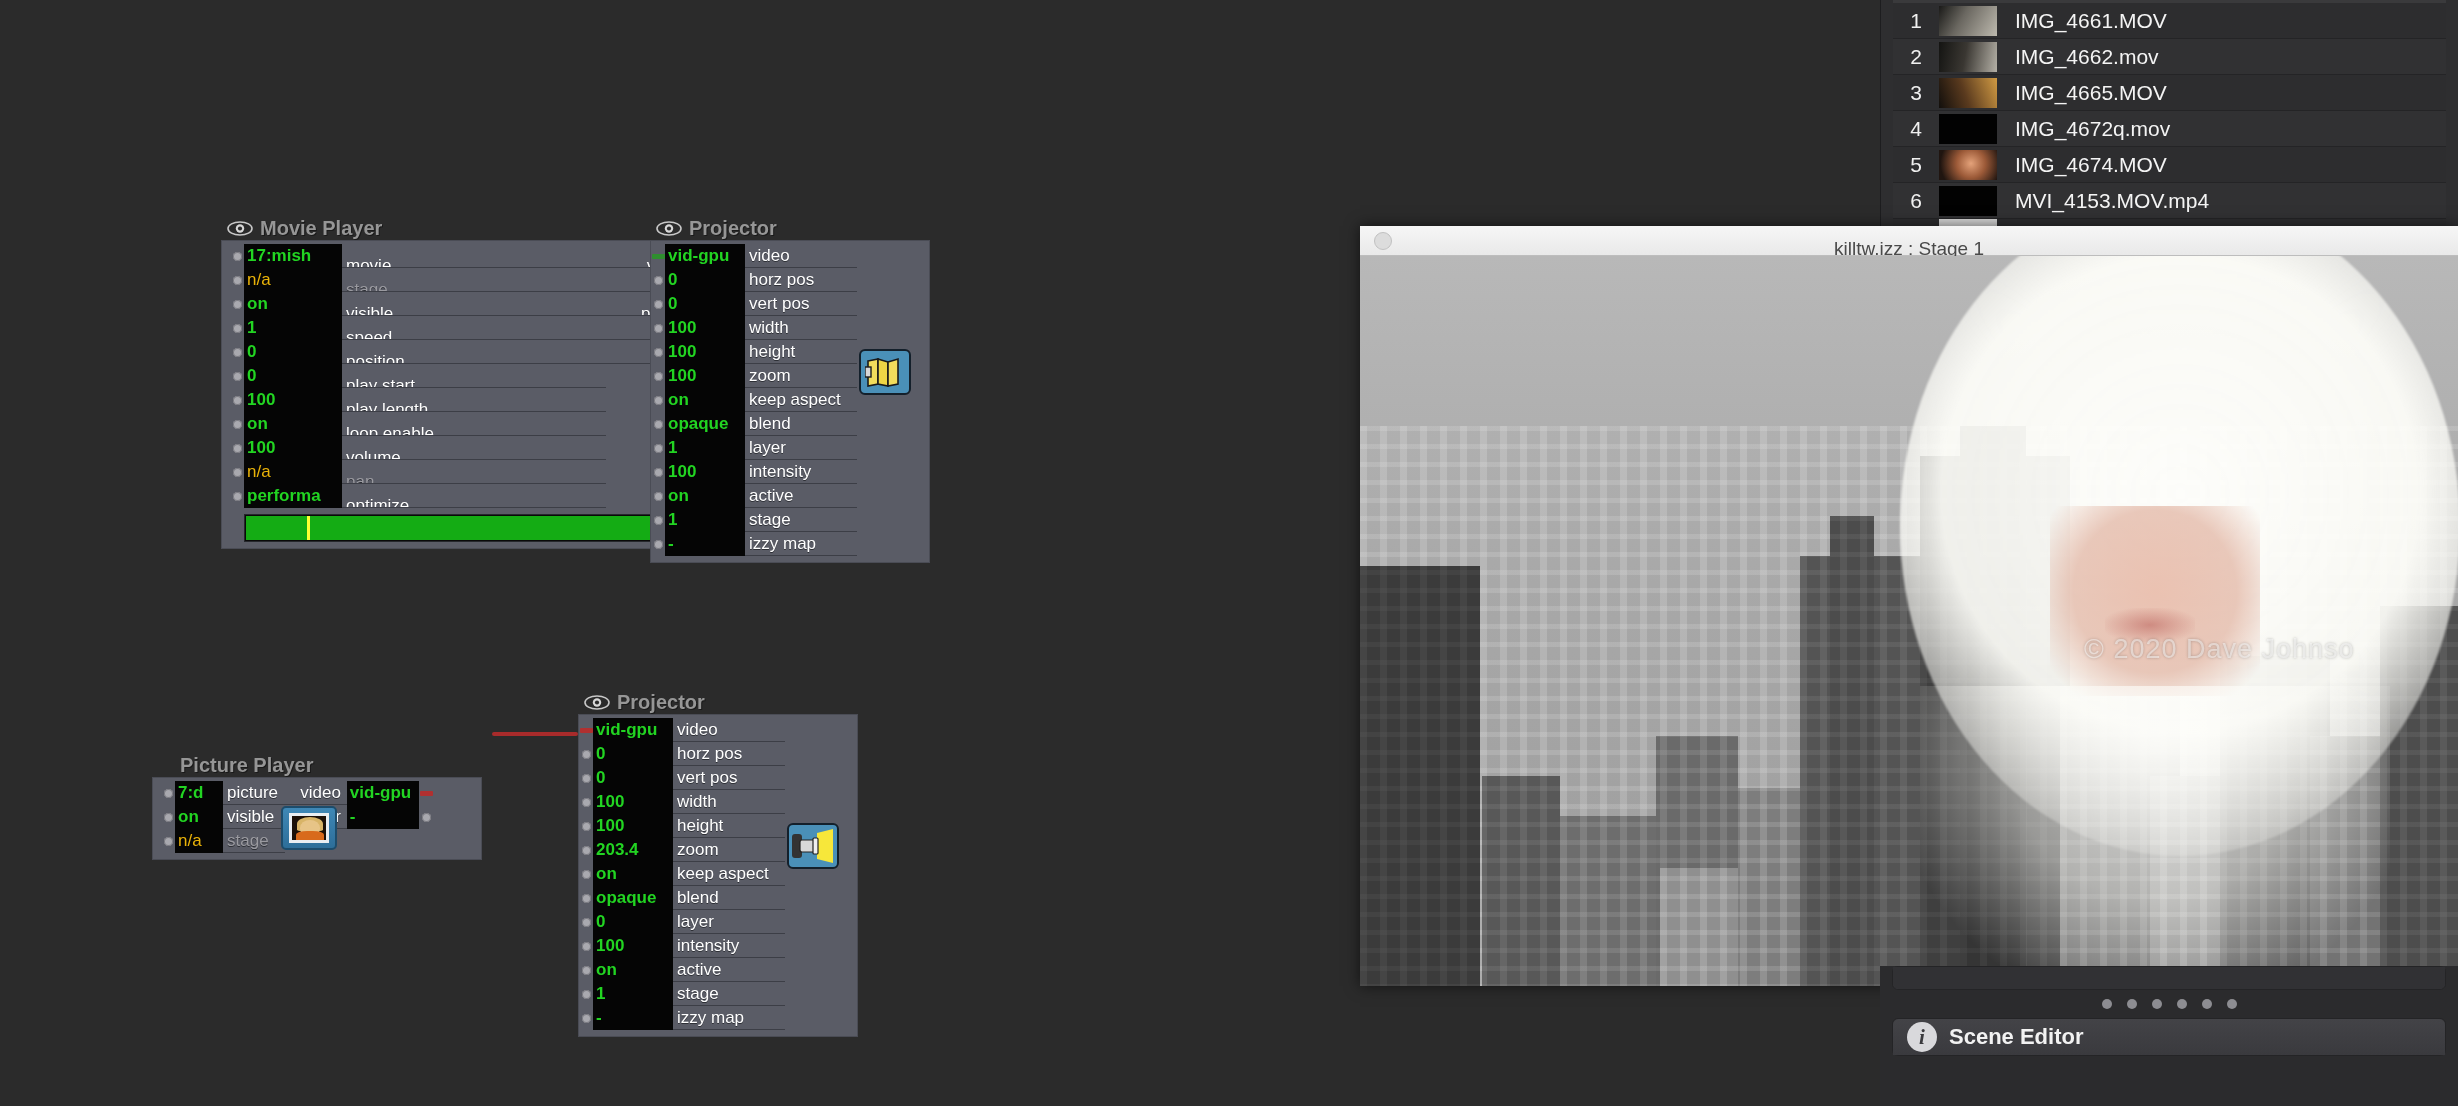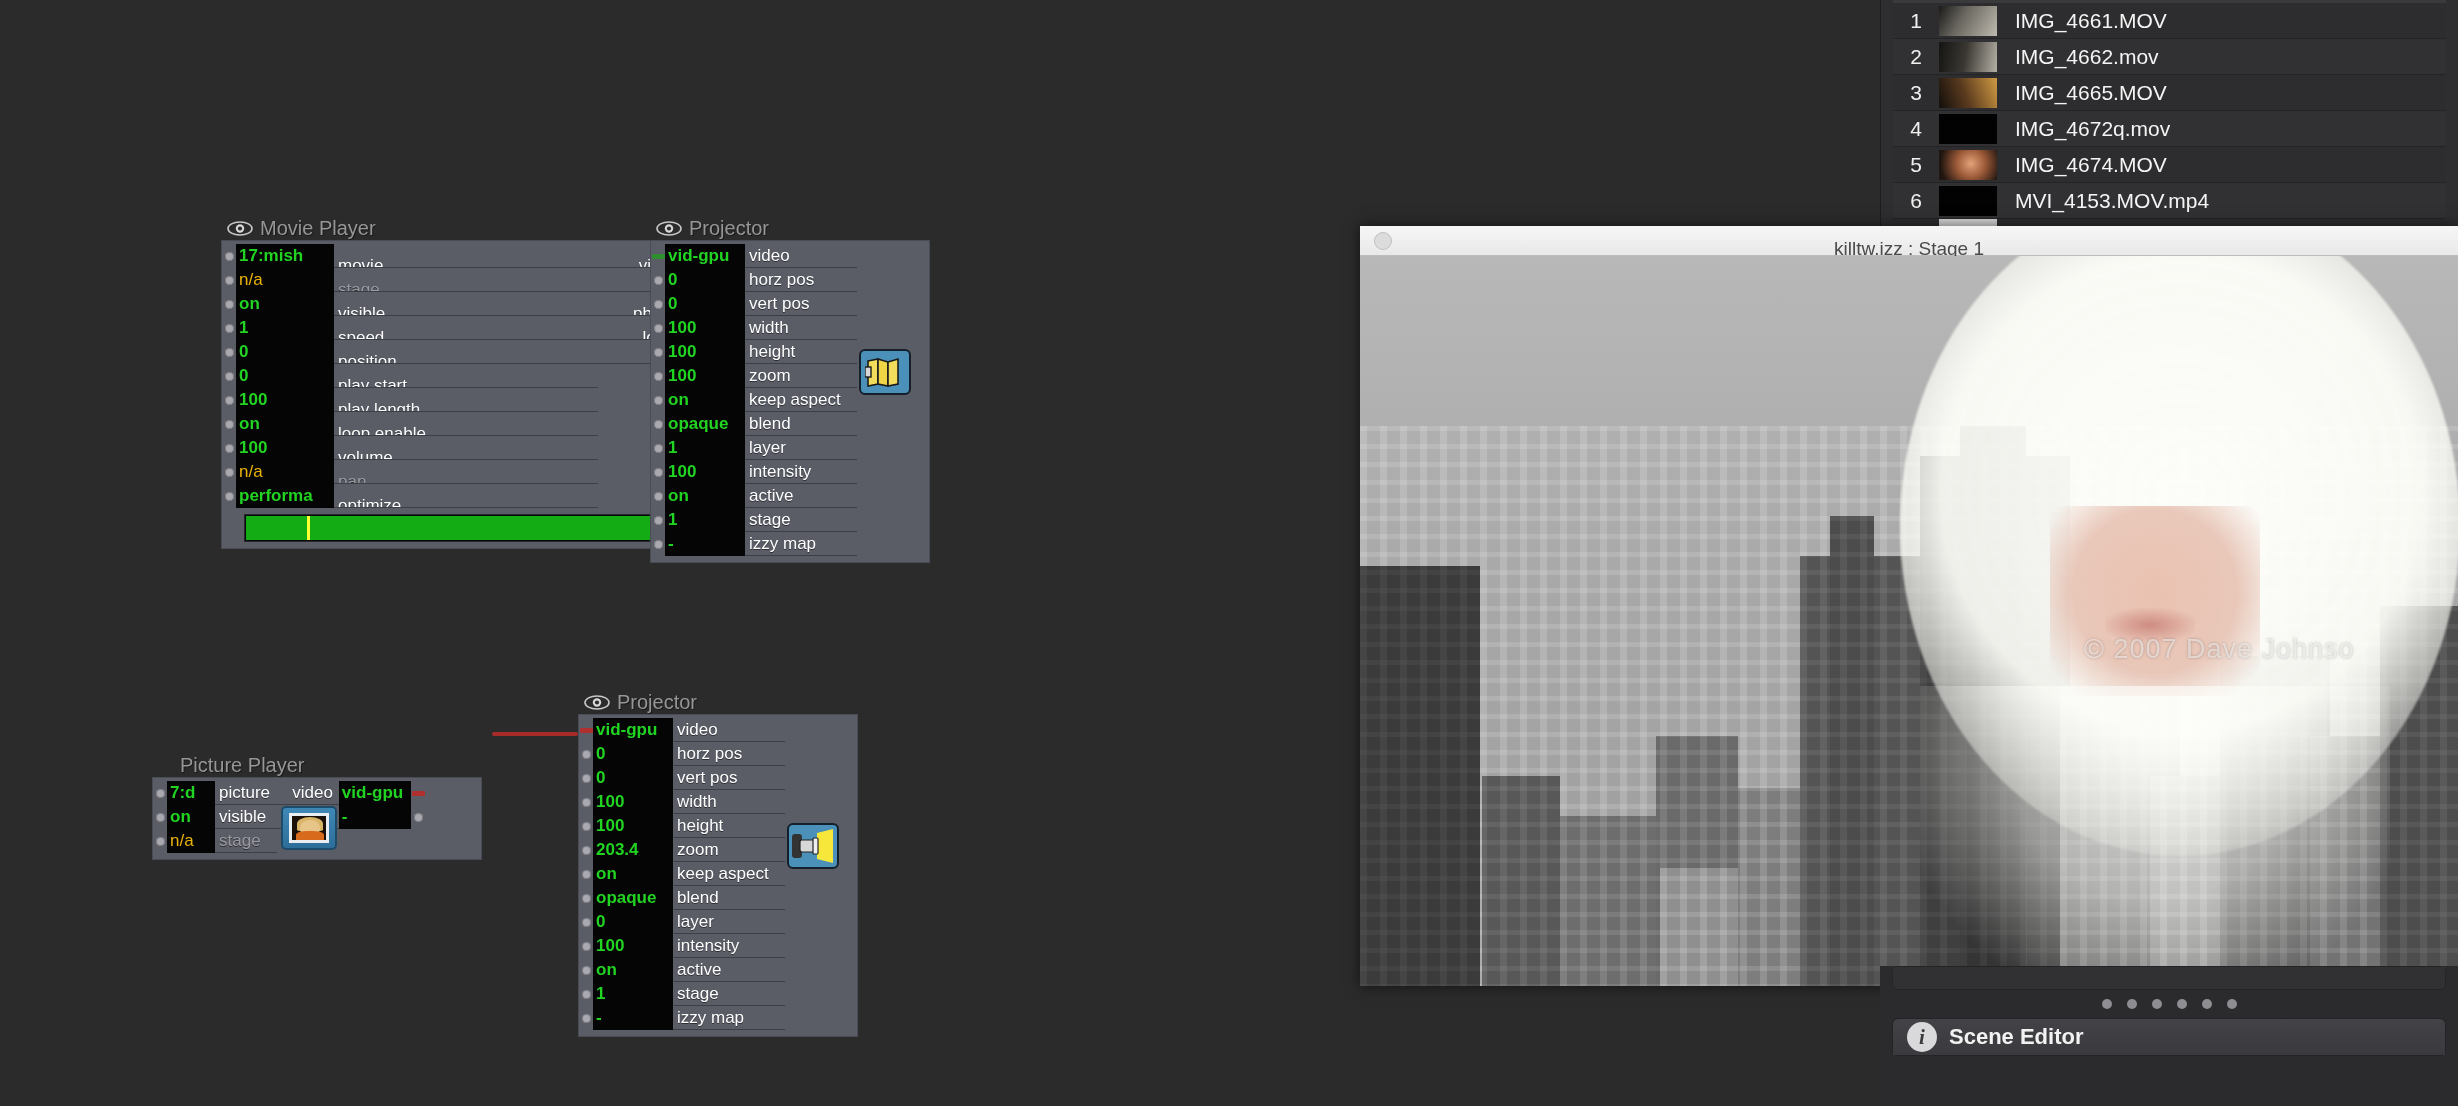--- a/index.html
+++ b/index.html
@@ -14,21 +14,21 @@
   
   .patch-canvas {
     position: absolute; left: 0; top: 0; width: 1880px; height: 1106px;
     background: #2b2b2b;
   }
 
   .node { position: absolute; }
   .node-title {
     display: flex; align-items: center; gap: 7px;
     height: 24px; padding-left: 6px;
-    font-size: 20px; font-weight: normal; color: #969696;
+    font-size: 20px; font-weight: bold; color: #969696;
     text-shadow: 1px 1px 0 #1a1a1a;
   }
   .eye-icon { width: 26px; height: 15px; display: inline-block; position: relative; }
   .eye-icon svg { display: block; }
 
   .node-body {
     background: #5a5c66;
     border: 1px solid #4a4c55;
     padding: 3px 0 6px 0;
     position: relative;
@@ -64,21 +64,21 @@
 
   
   #movie-player { left: 221px; top: 216px; }
   #movie-player .node-body { width: 594px; }
   #movie-player .lcol { display: flex; flex-direction: column; width: 376px; }
   #movie-player .rcol { display: flex; flex-direction: column; width: 214px; }
   #movie-player .val   { width: 98px; }
   #movie-player .lbl   { width: 264px; margin-top: 10px; }
   #movie-player .rlbl  { width: 118px; }
   #movie-player .rval  { width: 86px; }
-  .split { display: flex; }
+  .split { display: flex; padding-left: 8px; }
 
   .progress-wrap {
     margin: 6px 12px 0 22px; height: 28px; background: #090909;
     border: 1px solid #25272c; padding: 1px;
   }
   .progress-bar { height: 100%; background: #14ac14; position: relative; }
   .progress-head { position: absolute; top: 0; bottom: 0; width: 3px; background: #ffff33; }
 
   
   #projector-1 { left: 650px; top: 216px; }
@@ -744,21 +744,21 @@
            mix-blend-mode:overlay;"></div>
 
       <div class="glow" style="left:540px; top:-60px; width:560px; height:660px;"></div>
       <div class="face-overlay" style="left:690px; top:250px; width:210px; height:190px;
                   background:radial-gradient(ellipse at 50% 45%, rgba(230,178,158,.92) 0%, rgba(222,170,150,.75) 55%, rgba(230,190,170,0) 88%);"></div>
       <div class="face-overlay" style="left:745px; top:352px; width:90px; height:34px;
                   background:radial-gradient(ellipse at 50% 50%, rgba(196,118,110,.85) 0%, rgba(200,130,120,0) 78%);"></div>
       <div class="face-overlay" style="left:560px; top:430px; width:470px; height:300px;
                   background:radial-gradient(ellipse at 50% 20%, rgba(255,255,252,.88) 0%, rgba(255,255,250,.55) 45%, rgba(255,255,250,0) 80%);"></div>
 
-      <div class="watermark" style="left:724px; top:378px;">© 2007 Dave Johnso</div>
+      <div class="watermark" style="left:724px; top:378px;">© 2020 Dave Johnso</div>
     </div>
   </div>
 
   <div class="panel-stack">
     <div class="panel">
       <div class="panel-body"></div>
     </div>
 
     <div class="dots-row">
       <span></span>

